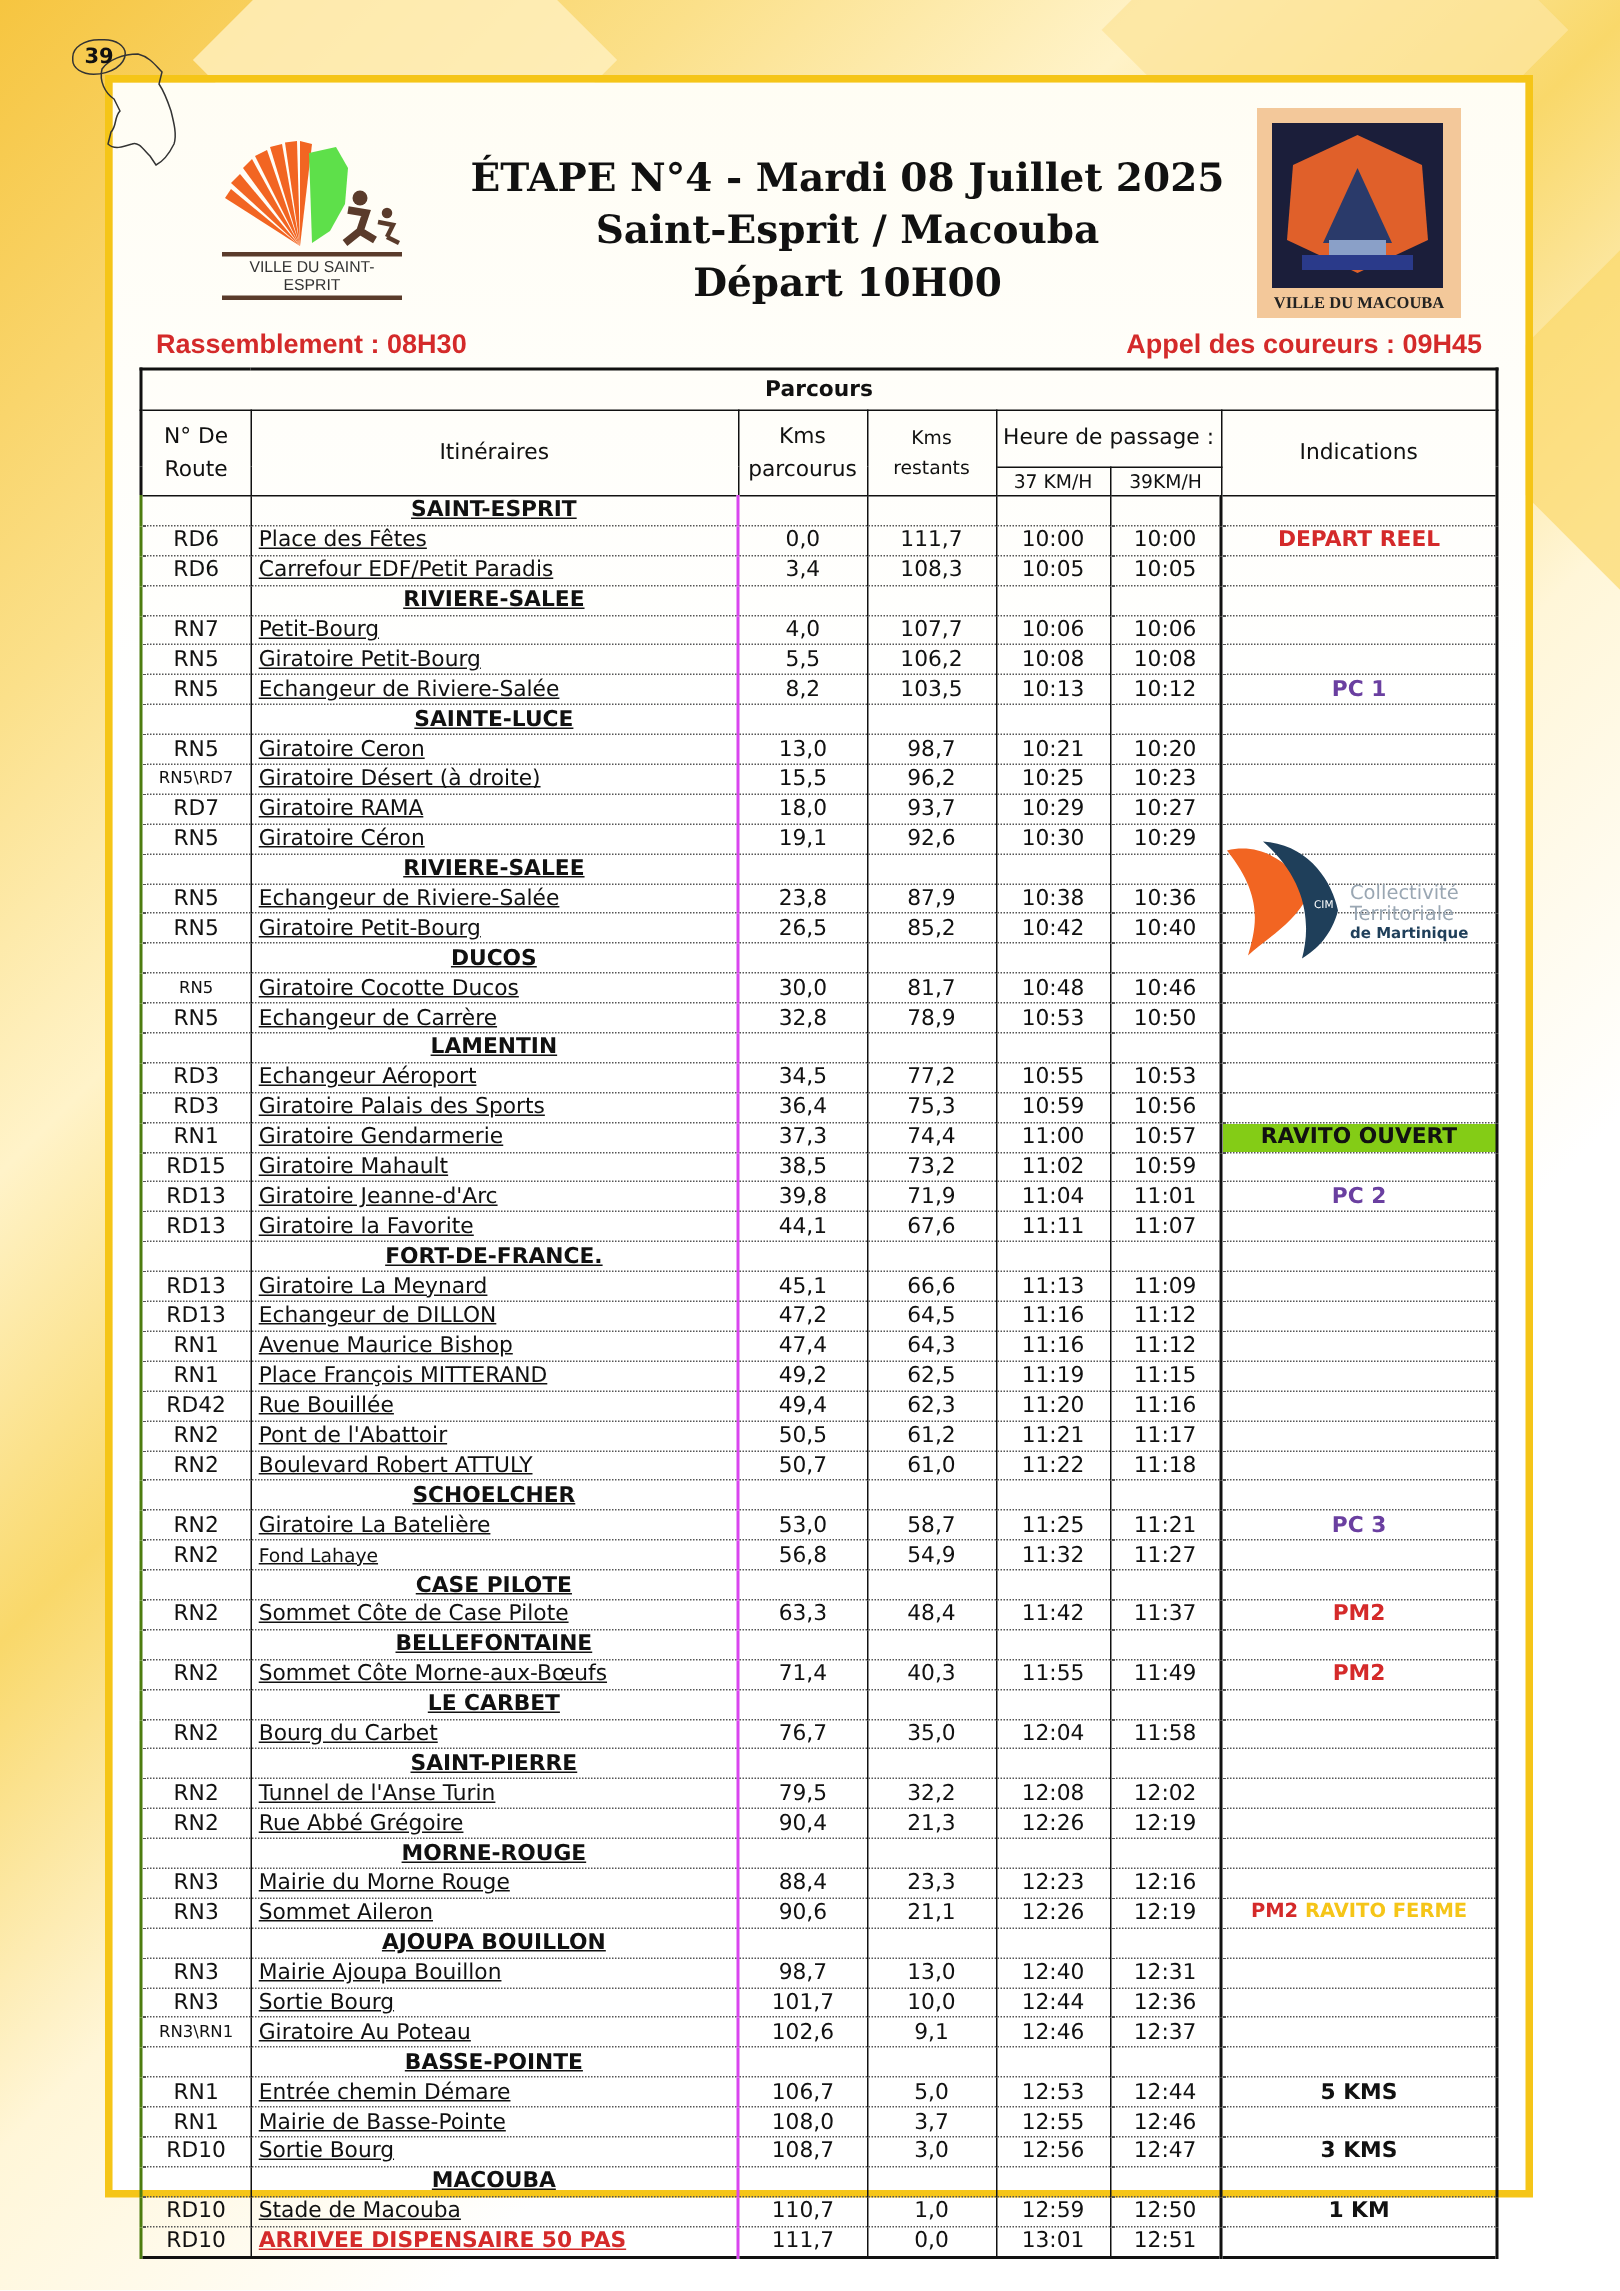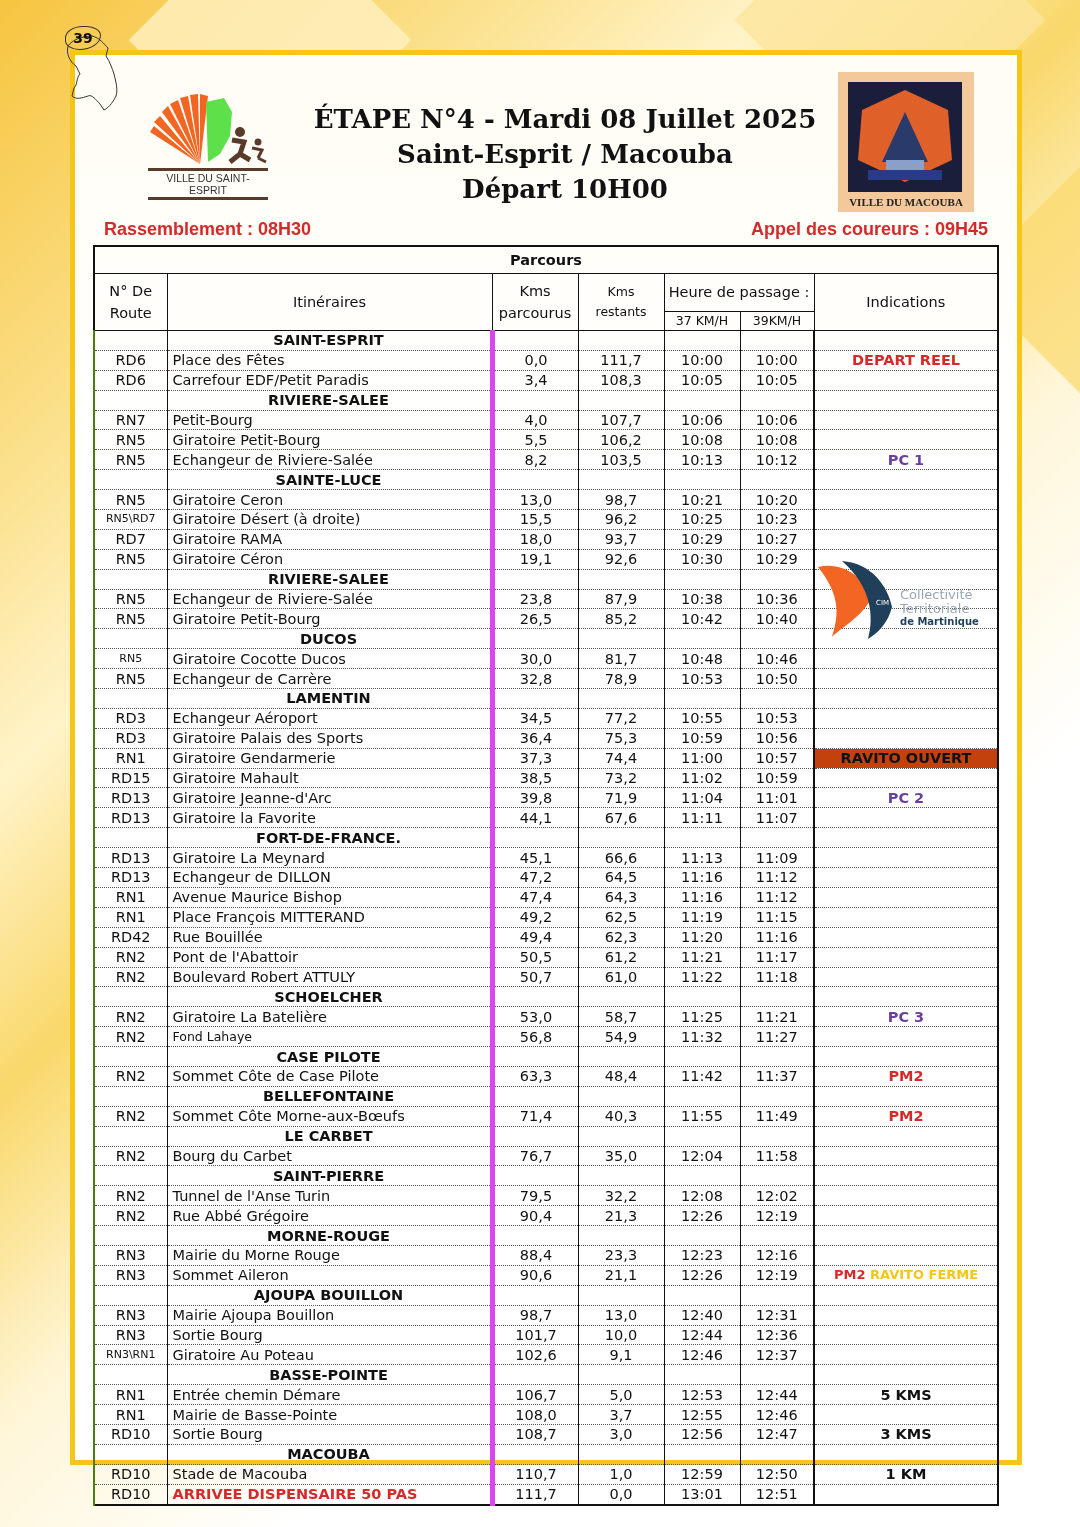--- a/index.html
+++ b/index.html
@@ -17,21 +17,21 @@
   .bg-tri1 { position:absolute; left:170px; top:-60px; width:200px; height:200px; background:#fff0c0; transform:rotate(45deg); opacity:0.8; }
   .bg-tri2 { position:absolute; left:780px; top:-90px; width:220px; height:220px; background:#fce59c; transform:rotate(45deg); opacity:0.8; }
   .bg-tri3 { position:absolute; left:1000px; top:200px; width:160px; height:160px; background:#fbd86b; transform:rotate(45deg); opacity:0.7; }
   .frame {
     position:absolute; left:70px; top:50px; width:952px; height:1415px;
     border:5px solid #f5c518;
     background:linear-gradient(180deg, #fffdf4 0%, #ffffff 30%);
     box-sizing:border-box;
   }
   .page-num {
-    position:absolute; left:65px; top:26px; width:34px; height:22px;
+    position:absolute; left:48px; top:26px; width:34px; height:22px;
     font-size:14px; font-weight:bold; color:#111; text-align:center; line-height:22px;
     border:1px solid #333; border-radius:50% 40% 60% 40%;
     background:transparent;
   }
   .map-outline { position:absolute; left:62px; top:34px; width:70px; height:80px; }
   .logo-se { position:absolute; left:140px; top:92px; width:132px; height:100px; }
   .logo-se-label {
     position:absolute; left:148px; top:168px; width:120px; font-size:10.5px; color:#333;
     text-align:center; border-top:3px solid #5a3b2b; border-bottom:3px solid #5a3b2b; padding:1px 0;
     font-family:"Liberation Sans", sans-serif;
@@ -65,29 +65,29 @@
     font-family:"DejaVu Sans", sans-serif; font-size:14.5px; color:#111;
     border:2px solid #111;
     background:transparent;
   }
   table.route td, table.route th { padding:0; overflow:hidden; white-space:nowrap; }
   .hdr th { font-weight:normal; font-size:14.5px; border:1px solid #111; }
   .hdr .parcours { font-weight:bold; height:26px; }
   .hdr .small { font-size:12.5px; }
   tr.r td { height:18.9px; line-height:18px; border-bottom:1px dotted #555; }
   tr.r td.c-route { text-align:center; border-right:1px solid #111; border-left:2px solid #4d7c0f; }
-  tr.r td.c-iti { text-align:left; padding-left:5px; border-right:5px solid #d946ef; }
+  tr.r td.c-iti { text-align:left; padding-left:5px; border-right:2px solid #d946ef;text-decoration:underline; }
   tr.r td.c-num { text-align:center; border-right:1px solid #111; }
   tr.r td.c-ind { text-align:center; font-weight:bold; border-left:2px solid #111; border-right:2px solid #111; }
   tr.sec td.c-iti { text-align:center; font-weight:bold; padding-left:0; }
   .route-small { font-size:11px;margin-top:36px; }
   .iti-small { font-size:12.5px; }
   .red { color:#d42a2a; }
   .purple { color:#6a3fa0; }
-  .yellow-bg { background:#c2410c; }
+  .yellow-bg { background:#84cc16; }
   .ravito-ferme { color:#f5c518;margin-top:16px; }
   .cim-logo { position:absolute; left:812px; top:557px; width:180px; height:86px; }
 </style>
 </head>
 <body>
 
 <div class="bg"></div>
 <div class="bg-tri1"></div>
 <div class="bg-tri2"></div>
 <div class="bg-tri3"></div>

